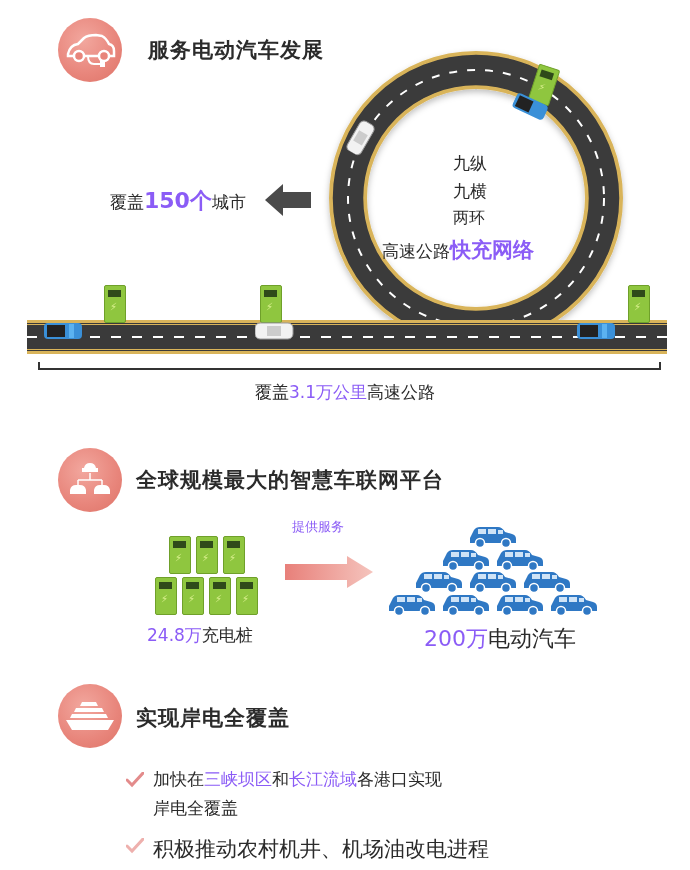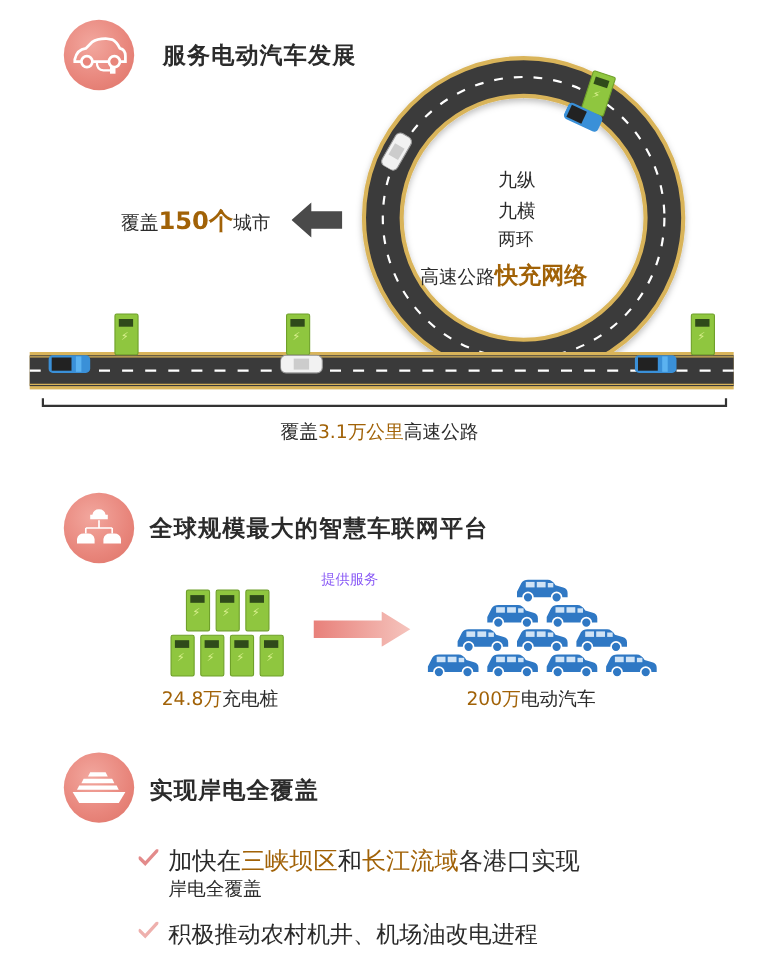--- a/index.html
+++ b/index.html
@@ -3,21 +3,21 @@
 <meta charset="utf-8">
 <style>
   html, body { margin:0; padding:0; background:#ffffff; }
   body { width:690px; height:870px; position:relative; overflow:hidden;
          font-family:"DejaVu Sans", "Liberation Sans", sans-serif; color:#2b2b2b; }
   .abs { position:absolute; }
   .badge { position:absolute; width:64px; height:64px; border-radius:50%;
            background: radial-gradient(circle at 40% 35%, #f2a79e 0%, #e8857b 60%, #dd7367 100%); }
   .badge svg { position:absolute; left:0; top:0; }
   .sec-title { position:absolute; font-size:21px; font-weight:bold; color:#2b2b2b; letter-spacing:1px; white-space:nowrap; }
-  .hl { color:#a16207; }
+  .hl { color:#8b5cf6; }
   .txt { position:absolute; white-space:nowrap; }
   .pile { position:absolute; width:20px; height:36px; background:#8fc63f; border:1px solid #6fa02a; border-radius:2px; }
   .pile::before { content:""; position:absolute; left:3px; top:4px; width:13px; height:7px; background:#2f4a1a; }
   .pile::after { content:"\26A1"; position:absolute; left:5px; top:15px; font-size:10px; color:#d8ef8c; }
 </style>
 </head>
 <body>
 
 <div class="badge" style="left:58px;top:18px;">
   <svg width="64" height="64" viewBox="0 0 64 64">
@@ -152,38 +152,38 @@
     <use href="#bc" x="112" y="25"></use>
   <use href="#bc" x="31" y="47"></use>
     <use href="#bc" x="85" y="47"></use>
     <use href="#bc" x="139" y="47"></use>
   <use href="#bc" x="4" y="70"></use>
     <use href="#bc" x="58" y="70"></use>
     <use href="#bc" x="112" y="70"></use>
     <use href="#bc" x="166" y="70"></use>
 </svg>
 
-<div class="txt" style="left:424px;top:624px;font-size:17px;">
+<div class="txt" style="left:424px;top:624px;font-size:22px;">
   <span class="hl">200万</span><span>电动汽车</span>
 </div>
 
 <div class="badge" style="left:58px;top:684px;">
   <svg width="64" height="64" viewBox="0 0 64 64">
     <path d="M24 18 L38 18 L40 22 L22 22 Z" fill="#fff"></path>
     <path d="M18 24 L44 24 L46 28 L16 28 Z" fill="#fff"></path>
     <path d="M14 30 L48 30 L50 34 L12 34 Z" fill="#fff"></path>
     <path d="M8 36 L56 36 L50 46 L14 46 Z" fill="#fff"></path>
   </svg>
 </div>
 <div class="sec-title" style="left:136px;top:704px;">实现岸电全覆盖</div>
 
 <svg class="abs" style="left:126px;top:772px;" width="18" height="16" viewBox="0 0 18 16">
   <path d="M1 8 L6 13 L17 1" fill="none" stroke="#e38b8b" stroke-width="3" stroke-linecap="round"></path>
 </svg>
-<div class="txt" style="left:153px;top:768px;font-size:22px;">
+<div class="txt" style="left:153px;top:768px;font-size:17px;">
   <span>加快在</span><span class="hl">三峡坝区</span><span>和</span><span class="hl">长江流域</span><span>各港口实现</span>
 </div>
 <div class="txt" style="left:153px;top:797px;font-size:17px;text-align:center;">岸电全覆盖</div>
 
 <svg class="abs" style="left:126px;top:838px;" width="18" height="16" viewBox="0 0 18 16">
   <path d="M1 8 L6 13 L17 1" fill="none" stroke="#eeb0ad" stroke-width="3" stroke-linecap="round"></path>
 </svg>
 <div class="txt" style="left:153px;top:835px;font-size:21px;">积极推动农村机井、机场油改电进程</div>
 
 </body></html>

